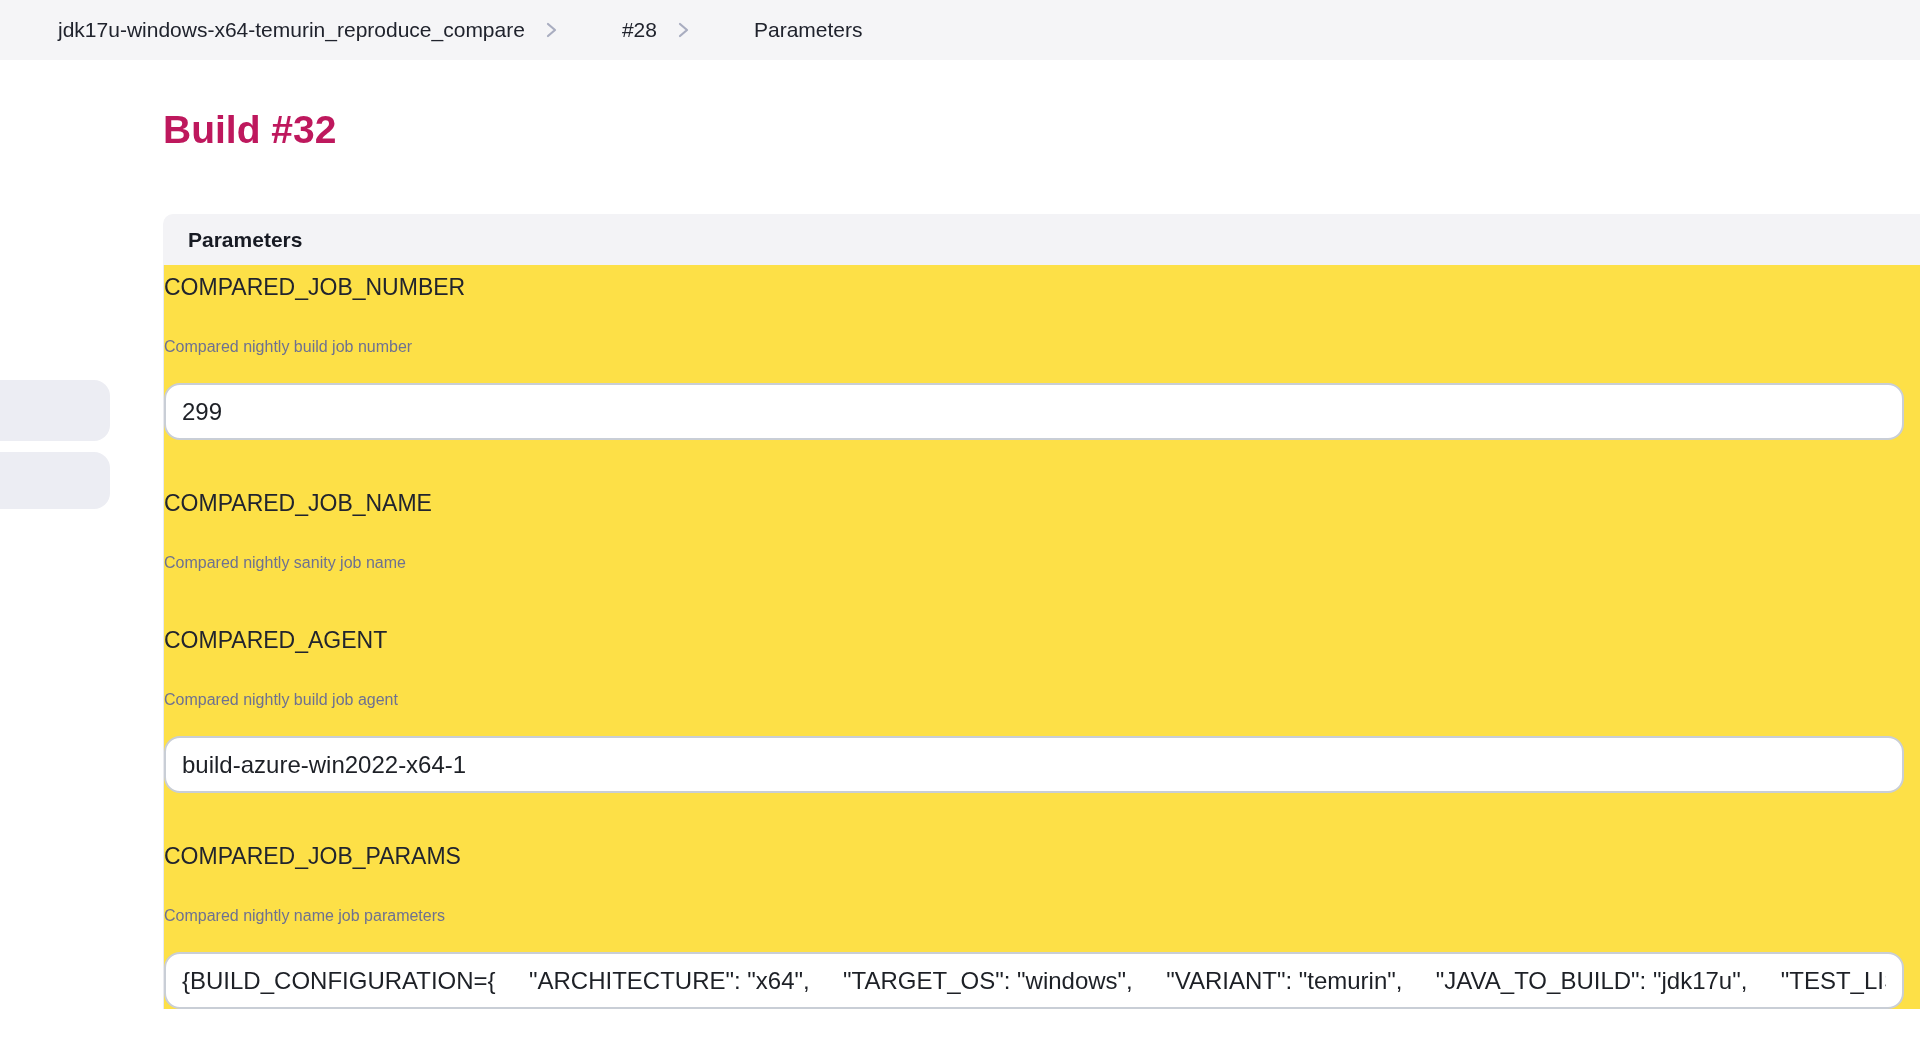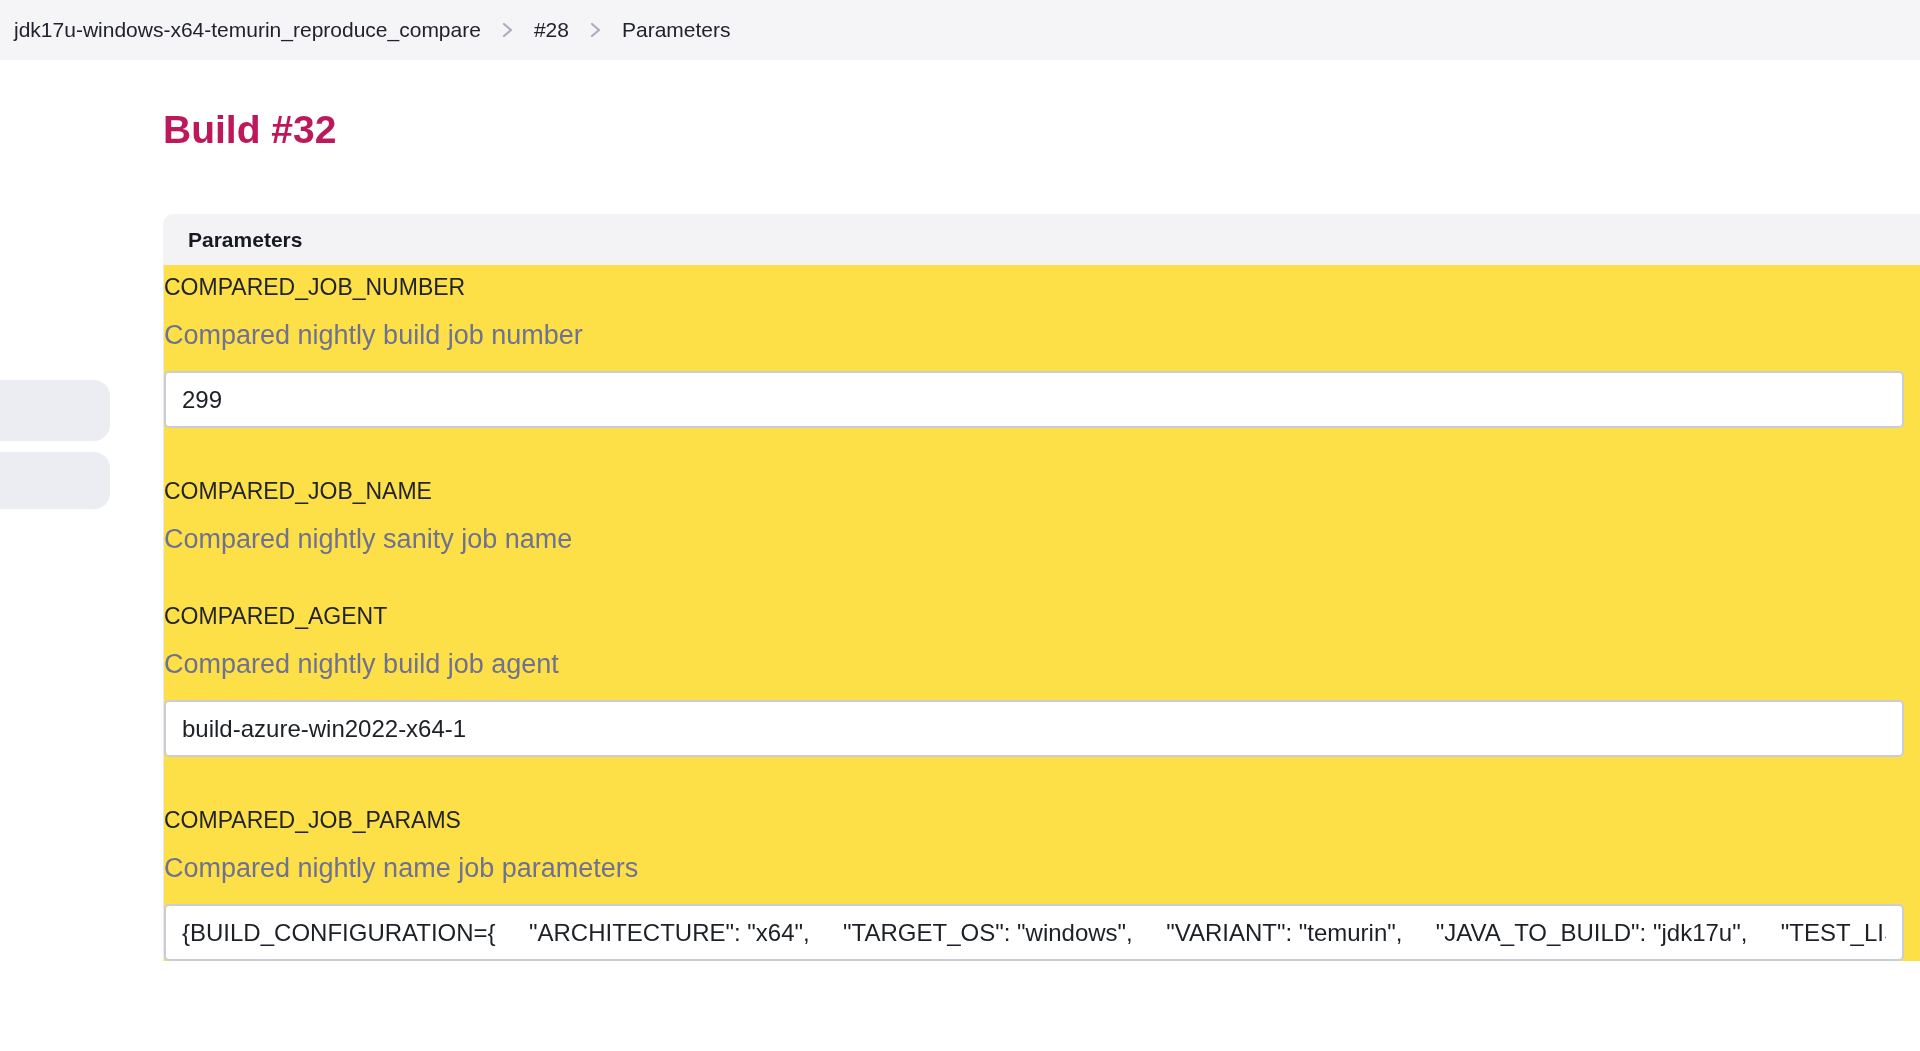--- a/index.html
+++ b/index.html
@@ -15,21 +15,21 @@
   
   .breadcrumb-bar {
     position: absolute; top: 0; left: 0;
     width: 1920px; height: 60px;
     background: #f5f5f7;
     display: flex; align-items: center;
     padding-left: 14px;
   }
   .crumb {
     font-size: 21px; color: #20232d;
-    white-space: nowrap; cursor: pointer;
+    white-space: nowrap; cursor: pointer; margin-left: 44px;
   }
   .crumb-sep {
     margin: 0 21px;
     display: flex; align-items: center;
   }
 
   
   .side-shape {
     position: absolute; left: -26px; width: 136px;
     background: #ecedf3; border-radius: 16px;
@@ -63,30 +63,30 @@
     padding-top: 8px;
     background: #fde047;
   }
   .param-row { margin: 0; }
   .param-row + .param-row { margin-top: 49px; }
   .param-name {
     font-size: 23px; font-weight: 500; color: #21242e;
     line-height: 28px;
   }
   .param-desc {
-    margin-top: 20px;
-    font-size: 27px; color: #6e7191;
+    margin-top: 32px;
+    font-size: 16px; color: #6e7191;
     line-height: 28px;
   }
   .param-input {
     display: block;
     margin-top: 22px;
     width: 1740px; height: 57px;
     border: 2px solid #c9ced6;
-    border-radius: 5px;
+    border-radius: 16px;
     padding: 0 16px;
     font-size: 24px; color: #1d2026;
     font-family: "Liberation Sans", sans-serif;
     background: #ffffff;
     outline: none;
     white-space: pre;
   }
 </style>
 </head>
 <body>

